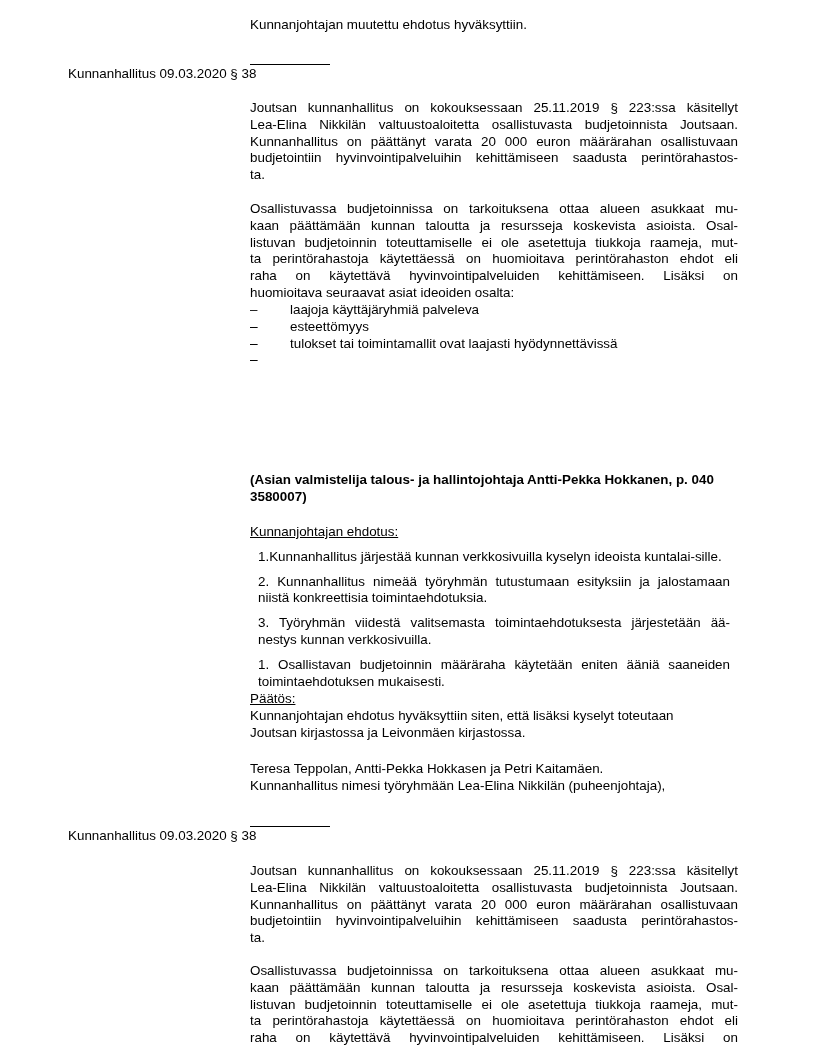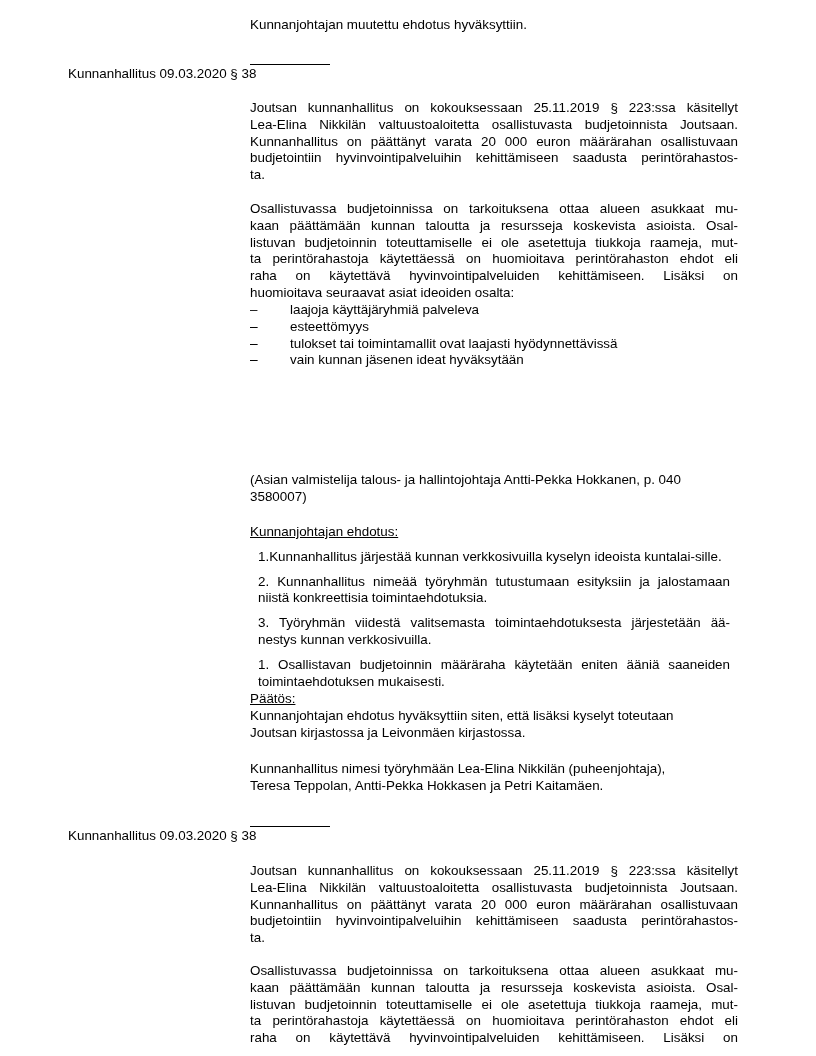--- a/index.html
+++ b/index.html
@@ -43,46 +43,46 @@
 </div>
 
 <div class="abs body-col" style="top:302px;">
   <ul class="bullets">
     <li><span class="dash">–</span><span>laajoja käyttäjäryhmiä palveleva</span></li>
     <li><span class="dash">–</span></li>
     <li><span class="dash">–</span><span>esteettömyys</span></li>
     <li><span class="dash">–</span></li>
     <li><span class="dash">–</span><span>tulokset tai toimintamallit ovat laajasti hyödynnettävissä</span></li>
     <li><span class="dash">–</span></li>
-    <li><span class="dash">–</span><span>vain kunnan jäsenen ideat hyväksytään</span></li>
+    <li><span class="dash">–</span></li>
   </ul>
 </div>
 
-<div class="abs body-col" style="top:472px;">
+<div class="abs body-col" style="top:472px;font-weight:bold;">
   <div>(Asian valmistelija talous- ja hallintojohtaja Antti-Pekka Hokkanen, p. 040</div>
   <div>3580007)</div>
 </div>
 
 <div class="abs body-col" style="top:524px;">
   <div class="ul">Kunnanjohtajan ehdotus:</div>
   <p class="just">1.Kunnanhallitus järjestää kunnan verkkosivuilla kyselyn ideoista kuntalai-sille.</p>
   <p class="just">2. Kunnanhallitus nimeää työryhmän tutustumaan esityksiin ja jalostamaan niistä konkreettisia toimintaehdotuksia.</p>
   <p class="just">3. Työryhmän viidestä valitsemasta toimintaehdotuksesta järjestetään ää-nestys kunnan verkkosivuilla.</p>
   <p class="just">1. Osallistavan budjetoinnin määräraha käytetään eniten ääniä saaneiden toimintaehdotuksen mukaisesti.</p>
 </div>
 
 <div class="abs body-col" style="top:691px;">
   <div class="ul">Päätös:</div>
   <div>Kunnanjohtajan ehdotus hyväksyttiin siten, että lisäksi kyselyt toteutaan</div>
   <div>Joutsan kirjastossa ja Leivonmäen kirjastossa.</div>
 </div>
 
 <div class="abs body-col" style="top:761px;">
+  <div>Teresa Teppolan, Antti-Pekka Hokkasen ja Petri Kaitamäen.</div>
   <div>Kunnanhallitus nimesi työryhmään Lea-Elina Nikkilän (puheenjohtaja),</div>
-  <div>Teresa Teppolan, Antti-Pekka Hokkasen ja Petri Kaitamäen.</div>
 </div>
 
 <div class="sep" style="left:250px; top:826px; width:80px;"></div>
 <div class="abs heading" style="top:828px;">Kunnanhallitus 09.03.2020 § 38</div>
 
 <div class="abs body-col" style="top:863px;">
   <div class="just-full">Joutsan kunnanhallitus on kokouksessaan 25.11.2019 § 223:ssa käsitellyt</div>
   <div class="just-full">Lea-Elina Nikkilän valtuustoaloitetta osallistuvasta budjetoinnista Joutsaan.</div>
   <div class="just-full">Kunnanhallitus on päättänyt varata 20 000 euron määrärahan osallistuvaan</div>
   <div class="just-full">budjetointiin hyvinvointipalveluihin kehittämiseen saadusta perintörahastos-</div>

